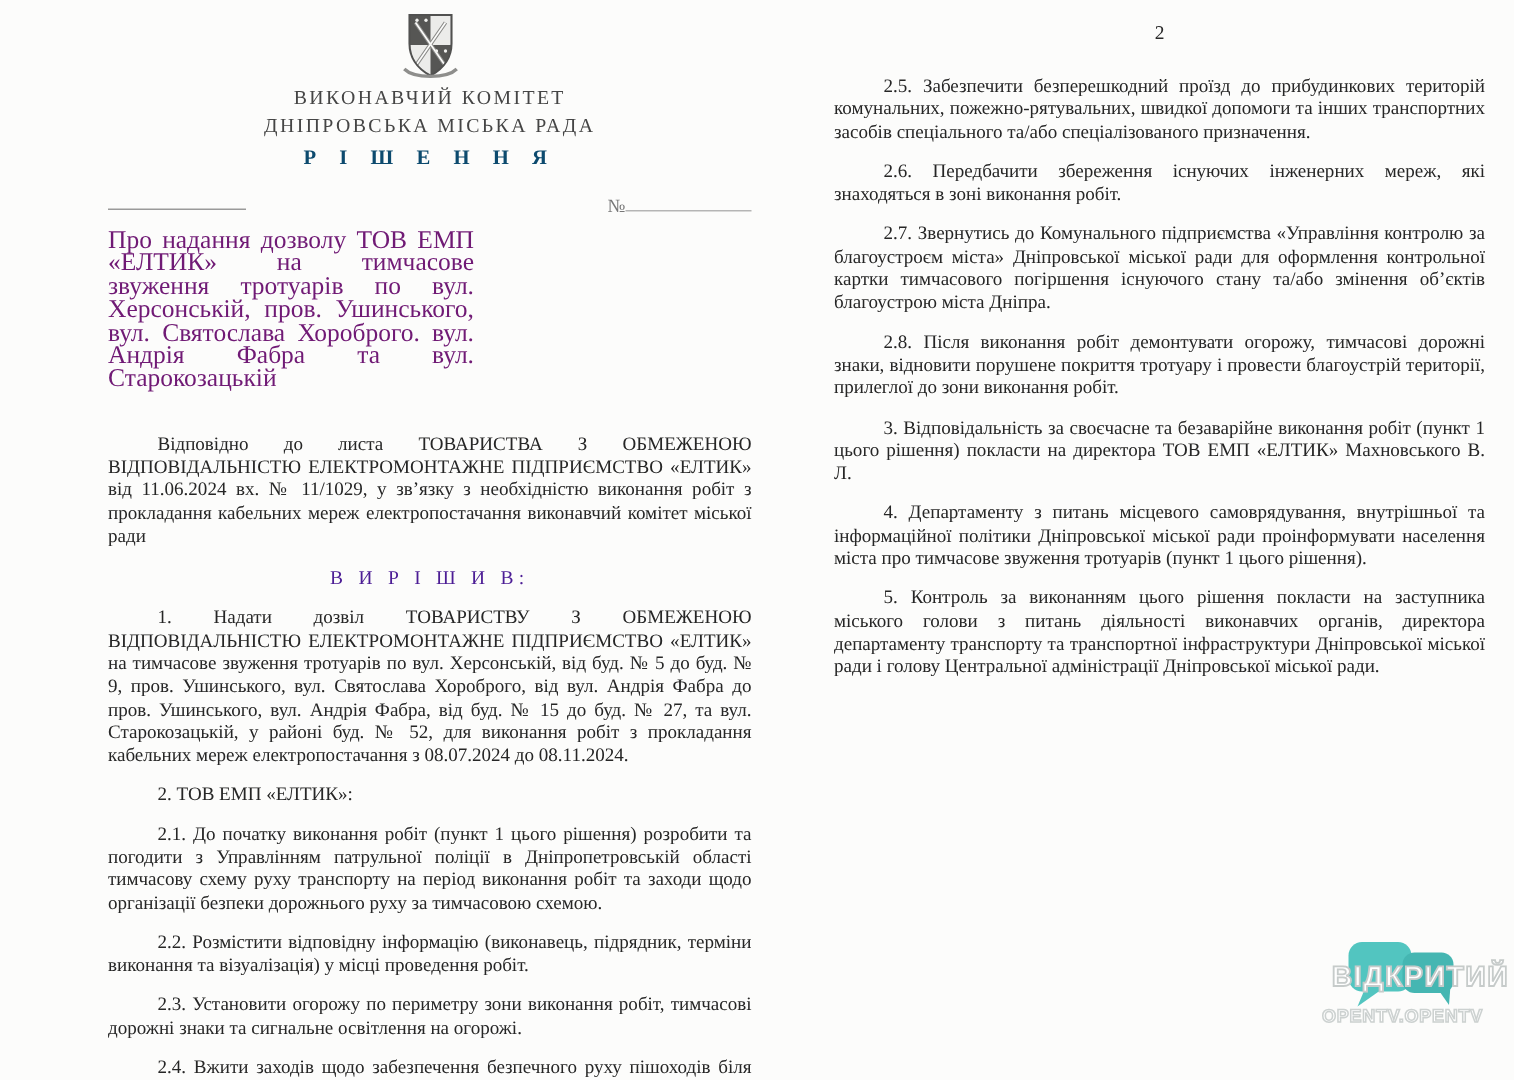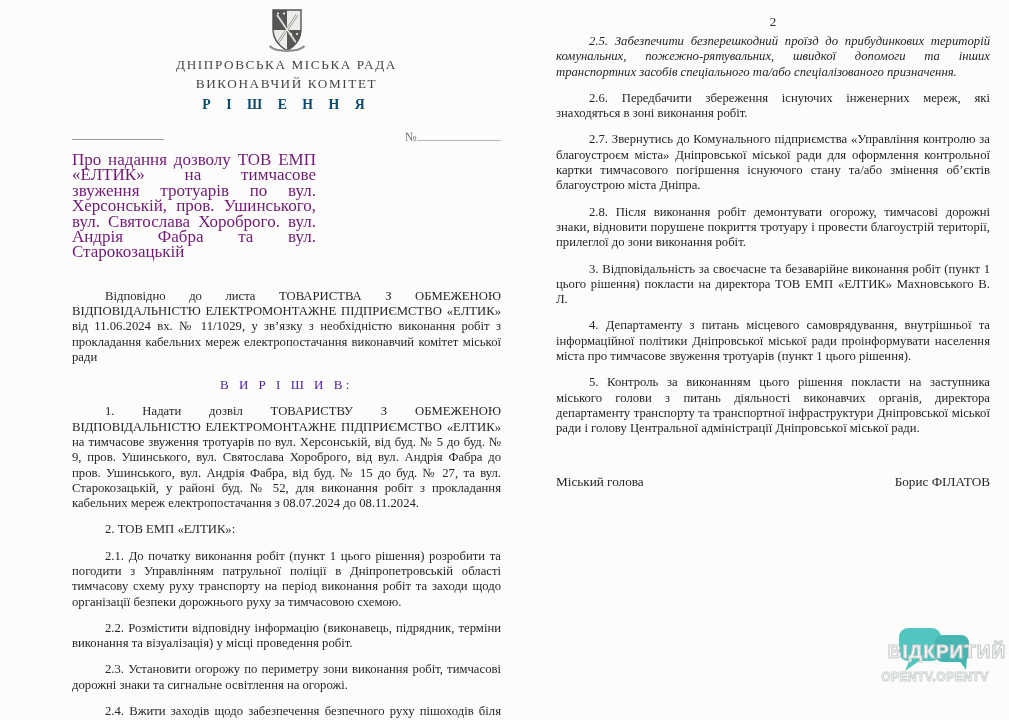--- a/index.html
+++ b/index.html
@@ -32,21 +32,21 @@
   .para{
     margin:11px 0 0 0;
     font-size:12.7px;line-height:15.3px;text-align:justify;color:#262626;
     text-indent:33px;
   }
   .preamble{margin-top:29px;}
   .resolve-heading{
     margin-top:12px;text-align:center;font-size:13px;letter-spacing:3.5px;color:#4c1d95;
   }
   .page-number{text-align:center;font-size:13px;color:#2a2a2a;}
-  .first-on-page{margin-top:4px;font-style:italic;}
+  .first-on-page{margin-top:20px;}
 
   .signature-row{
     margin-top:37px;display:flex;justify-content:space-between;
     font-size:13.2px;color:#262626;
   }
 
   
   .watermark{position:absolute;right:4px;bottom:18px;width:140px;height:76px;
     font-family:"Liberation Sans","DejaVu Sans",sans-serif;}
   .wm-bubbles{position:absolute;left:32px;top:0;}
@@ -80,22 +80,22 @@
         <path d="M11 8 L31 37 M31 8 L11 37" stroke="#8b8b89" stroke-width="2.6" fill="none"></path>
         <path d="M11 8 L31 37 M31 8 L11 37" stroke="#fbfbfa" stroke-width="1.1" fill="none"></path>
         <circle cx="12" cy="6.5" r="1.1" fill="#f2f2f0"></circle>
         <circle cx="18" cy="6.5" r="1.1" fill="#f2f2f0"></circle>
         <circle cx="25" cy="27" r="1.1" fill="#f2f2f0"></circle>
         <circle cx="31" cy="27" r="1.1" fill="#f2f2f0"></circle>
       </g>
       <path d="M7 3 H35 V22 C35 33 29 39 21 43.5 C13 39 7 33 7 22 Z" fill="none" stroke="#515150" stroke-width="1.4"></path>
       <path d="M3.5 39 C10 45.5 32 45.5 38.5 39" stroke="#8e8e8c" stroke-width="2.2" fill="none"></path>
     </svg>
+    <div class="org-line">ВИКОНАВЧИЙ КОМІТЕТ</div>
     <div class="org-line">ДНІПРОВСЬКА МІСЬКА РАДА</div>
-    <div class="org-line">ВИКОНАВЧИЙ КОМІТЕТ</div>
     <div class="doc-type">Р І Ш Е Н Н Я</div>
   </div>
 
   <div class="ref-row">
     <span class="date-line"></span>
     <span class="num-group"><span>№</span><span class="num-line"></span></span>
   </div>
 
   <div class="subject">Про надання дозволу ТОВ ЕМП «ЕЛТИК» на тимчасове звуження тротуарів по вул. Херсонській, пров. Ушинського, вул. Святослава Хороброго. вул. Андрія Фабра та вул. Старокозацькій</div>
 
@@ -115,24 +115,20 @@
   <div class="page-number">2</div>
 
   <p class="para first-on-page">2.5. Забезпечити безперешкодний проїзд до прибудинкових територій комунальних, пожежно-рятувальних, швидкої допомоги та інших транспортних засобів спеціального та/або спеціалізованого призначення.</p>
   <p class="para">2.6. Передбачити збереження існуючих інженерних мереж, які знаходяться в зоні виконання робіт.</p>
   <p class="para">2.7. Звернутись до Комунального підприємства «Управління контролю за благоустроєм міста» Дніпровської міської ради для оформлення контрольної картки тимчасового погіршення існуючого стану та/або змінення об’єктів благоустрою міста Дніпра.</p>
   <p class="para">2.8. Після виконання робіт демонтувати огорожу, тимчасові дорожні знаки, відновити порушене покриття тротуару і провести благоустрій території, прилеглої до зони виконання робіт.</p>
   <p class="para">3. Відповідальність за своєчасне та безаварійне виконання робіт (пункт 1 цього рішення) покласти на директора ТОВ ЕМП «ЕЛТИК» Махновського В. Л.</p>
   <p class="para">4. Департаменту з питань місцевого самоврядування, внутрішньої та інформаційної політики Дніпровської міської ради проінформувати населення міста про тимчасове звуження тротуарів (пункт 1 цього рішення).</p>
   <p class="para">5. Контроль за виконанням цього рішення покласти на заступника міського голови з питань діяльності виконавчих органів, директора департаменту транспорту та транспортної інфраструктури Дніпровської міської ради і голову Центральної адміністрації Дніпровської міської ради.</p>
 
-  <div class="signature-row">
-    <span>Міський голова</span>
-    <span>Борис ФІЛАТОВ</span>
-  </div>
 </div>
 
 <div class="watermark">
   <svg class="wm-bubbles" width="76" height="50" viewBox="0 0 76 50" aria-hidden="true">
     <rect x="2" y="2" rx="9" width="42" height="33" fill="#52c5c0"></rect>
     <path d="M13 33 L8 45 L25 33 Z" fill="#52c5c0"></path>
     <rect x="38" y="9" rx="8" width="34" height="27" fill="#45b6b2"></rect>
     <path d="M62 34 L69 44 L70 31 Z" fill="#45b6b2"></path>
   </svg>
   <div class="wm-brand">ВІДКРИТИЙ</div>

